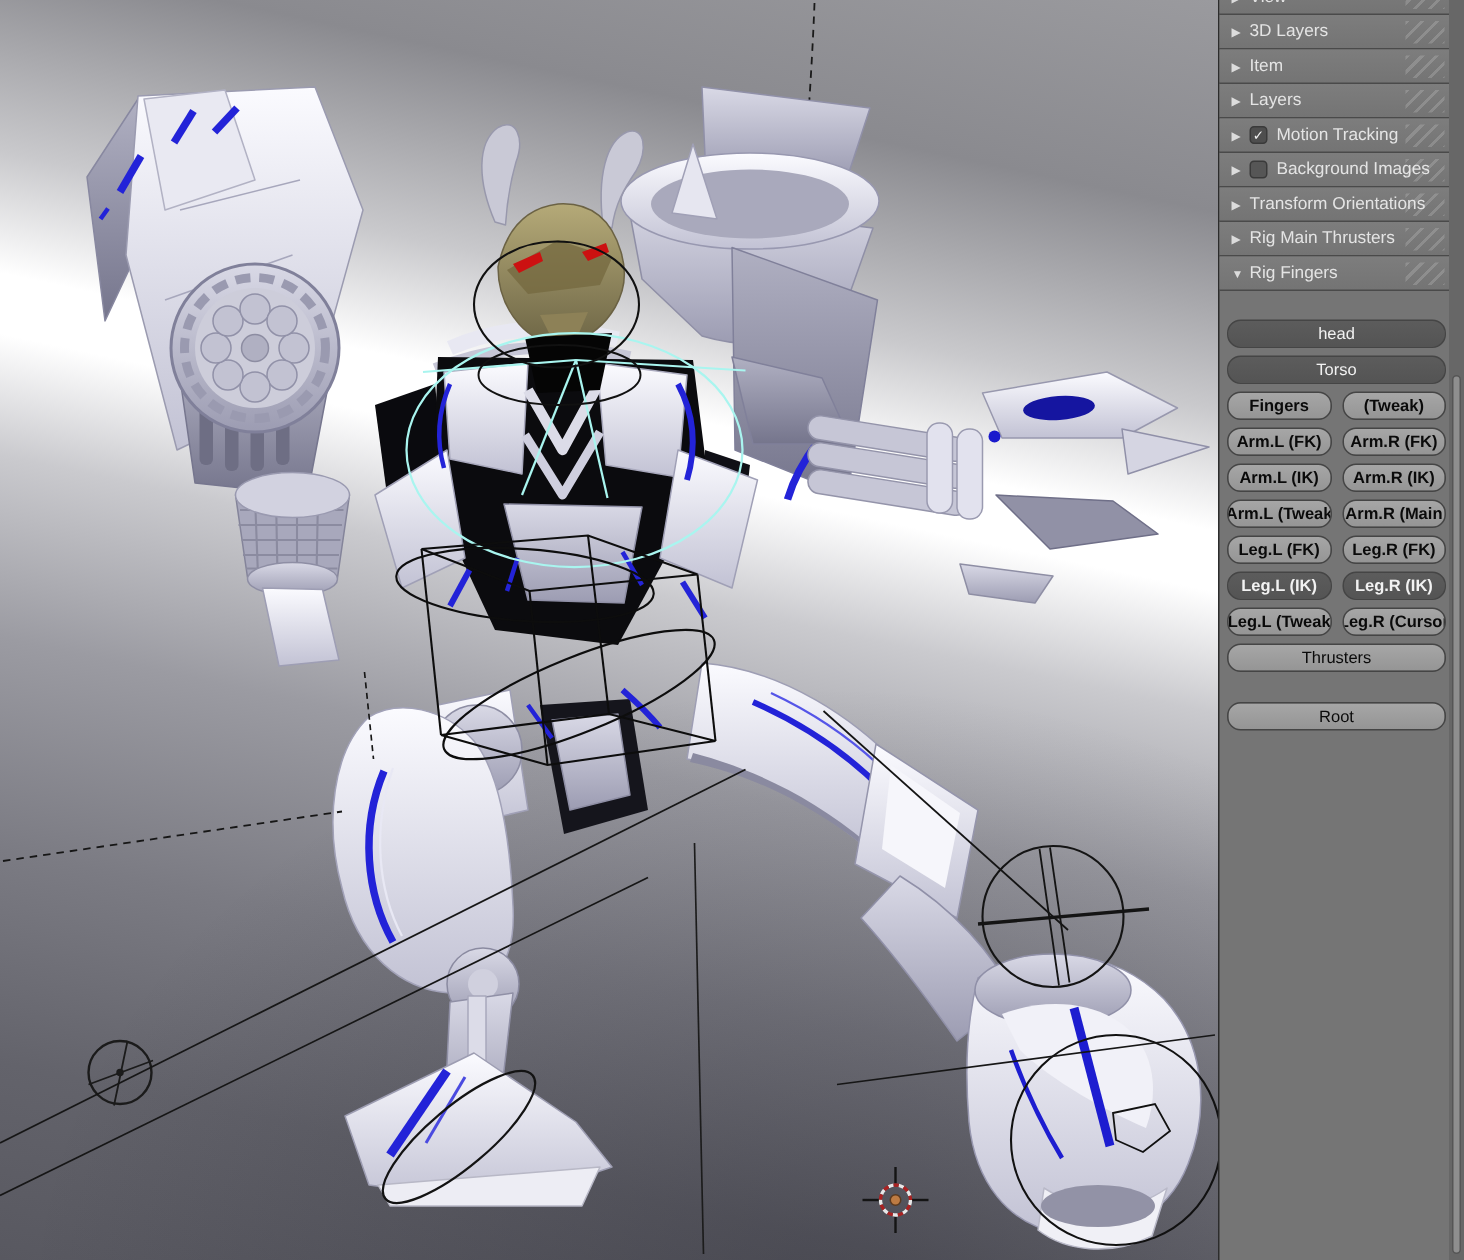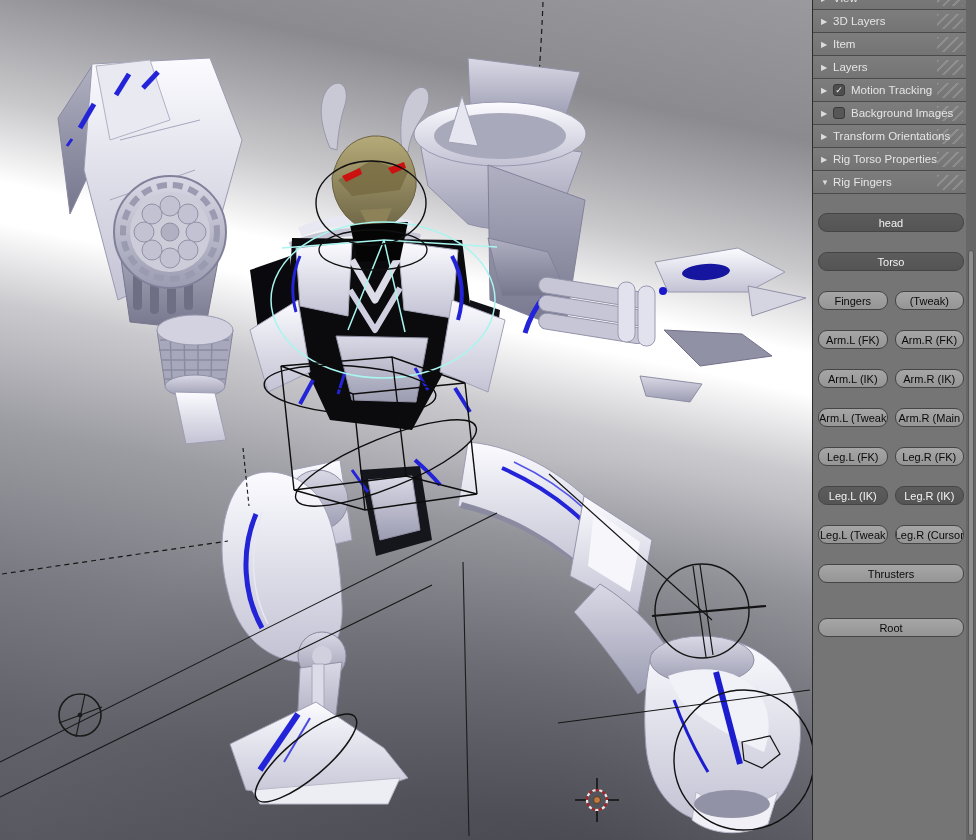--- a/index.html
+++ b/index.html
@@ -25,27 +25,27 @@
   .tri{font-size:8px;color:#dcdcdc;width:12px;display:inline-block;}
   .hatch{position:absolute;right:4px;top:4px;width:26px;height:15px;
     background:repeating-linear-gradient(135deg,rgba(255,255,255,0.16) 0 2px,transparent 2px 7px);}
   .cb{width:12px;height:12px;border-radius:3px;background:#4e4e4e;border:1px solid #3a3a3a;
       box-sizing:border-box;margin-right:6px;display:flex;align-items:center;justify-content:center;
       color:#f0f0f0;font-size:9px;line-height:9px;}
   .cb.unchecked{color:transparent;background:#565656;}
 
   .rig-body{position:absolute;left:0;top:203px;width:154px;}
   .btn-rows{position:relative;padding:10px 0 0 5px;}
-  .row{display:flex;gap:7px;margin-bottom:20px;text-align:right;}
+  .row{display:flex;gap:7px;margin-bottom:5px;text-align:right;}
   .btn{height:19px;border-radius:9px;background:linear-gradient(#a6a6a6,#959595);
        border:1px solid #454545;box-sizing:border-box;color:#0a0a0a;font-size:11px;
        display:flex;align-items:center;justify-content:center;overflow:hidden;
        white-space:nowrap;cursor:default;}
   .btn.full{width:146px;}
-  .btn.half{width:69.5px;}
+  .btn.half{width:69.5px;font-weight:bold;}
   .btn.pressed{background:linear-gradient(#5c5c5c,#545454);color:#f2f2f2;}
   .spacer{height:15px;}
 
   .scroll-track{position:absolute;right:0;top:0;width:10px;height:840px;background:#676767;}
   .scroll-handle{position:absolute;left:2px;top:250px;width:6px;height:586px;
       background:#8f8f8f;border-radius:4px;border:1px solid #565656;box-sizing:border-box;}
 </style>
 </head>
 <body>
 
@@ -337,21 +337,21 @@
       </div>
 
       <div class="panel-header">
         <span class="tri">▶</span>
         <span>Transform Orientations</span>
         <span class="hatch"></span>
       </div>
 
       <div class="panel-header">
         <span class="tri">▶</span>
-        <span>Rig Torso Properties</span>
+        <span>Rig Main Thrusters</span>
         <span class="hatch"></span>
       </div>
 
       <div class="panel-header">
         <span class="tri">▼</span>
         <span>Rig Fingers</span>
         <span class="hatch"></span>
       </div>
     </div>
 

